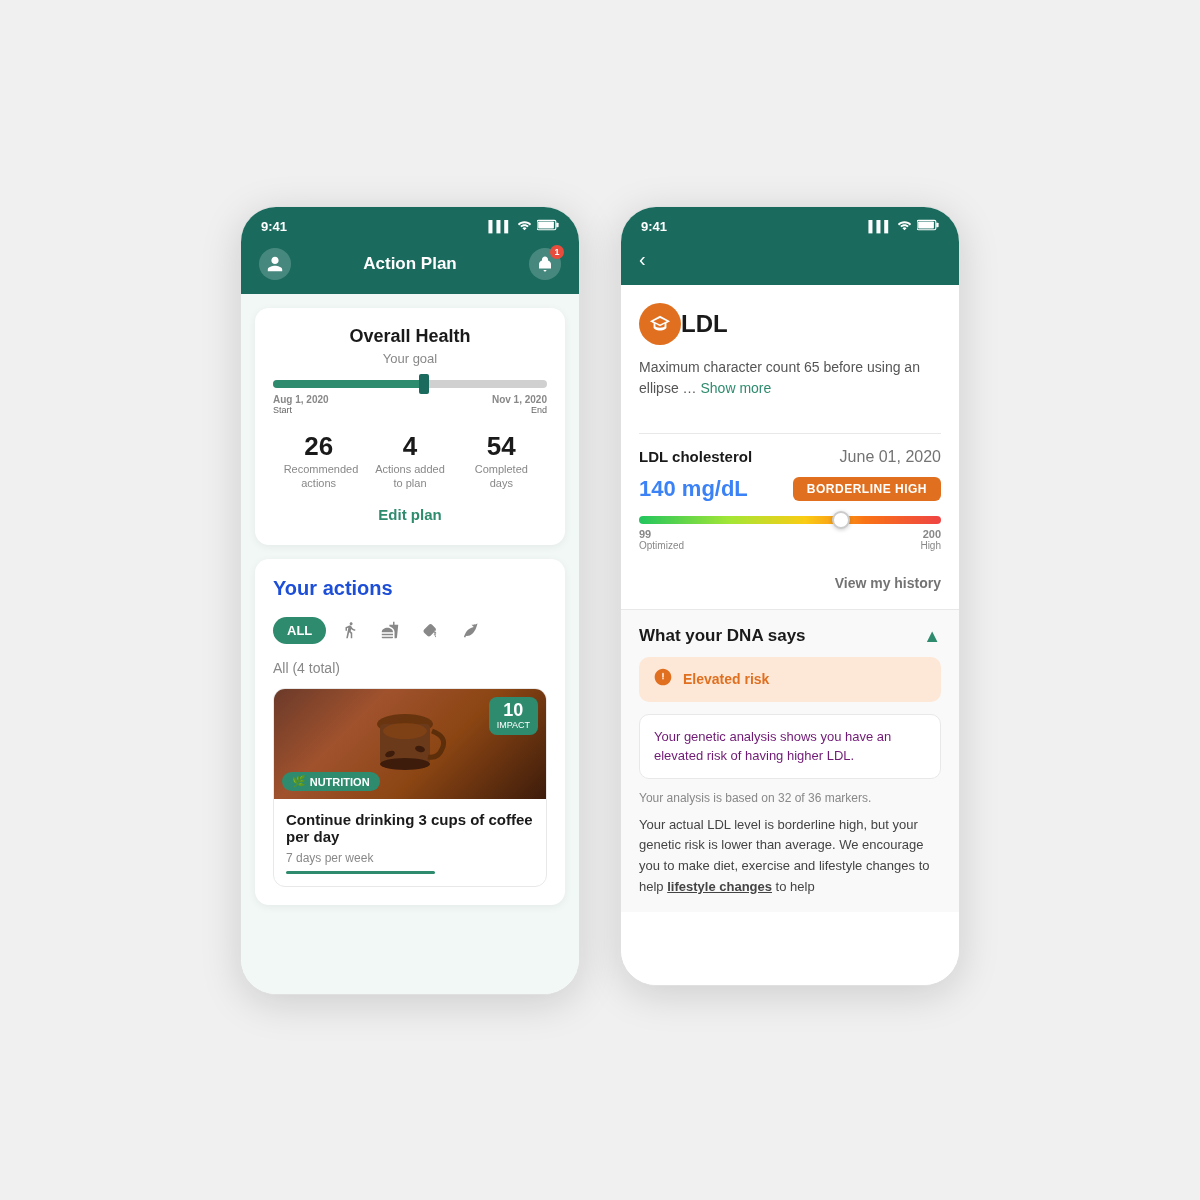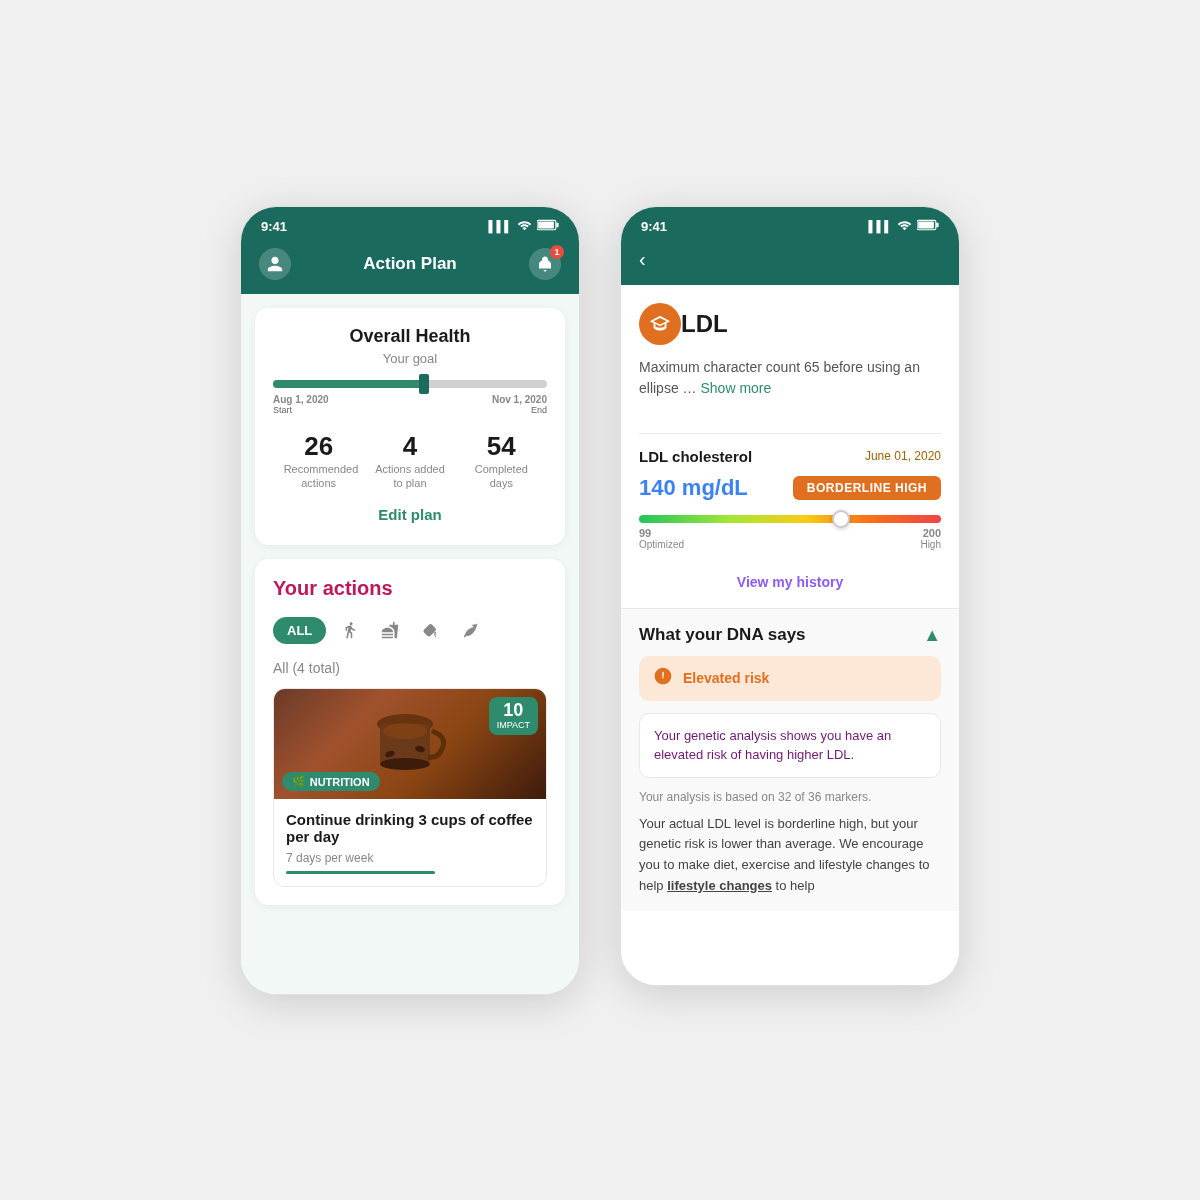--- a/index.html
+++ b/index.html
@@ -184,21 +184,21 @@
     .actions-section {
       background: white;
       margin: 0 14px 14px;
       border-radius: 14px;
       padding: 18px;
       box-shadow: 0 2px 8px rgba(0,0,0,0.06);
     }
     .actions-title {
       font-size: 20px;
       font-weight: 700;
-      color: #be185d;
+      color: #1d4ed8;
       margin-bottom: 14px;
     }
     .filter-tabs {
       display: flex;
       gap: 8px;
       margin-bottom: 14px;
       align-items: center;
     }
     .filter-tab {
       padding: 6px 14px;
@@ -370,22 +370,22 @@
       justify-content: space-between;
       align-items: center;
       margin-bottom: 10px;
     }
     .cholesterol-label {
       font-size: 15px;
       font-weight: 600;
       color: #1a1a1a;
     }
     .cholesterol-date {
-      font-size: 12px;
-      color: #a16207;
+      font-size: 16px;
+      color: #737373;
     }
     .cholesterol-value-row {
       display: flex;
       justify-content: space-between;
       align-items: center;
       margin-bottom: 14px;
     }
     .cholesterol-value {
       font-size: 22px;
       font-weight: 600;
@@ -429,22 +429,22 @@
     }
     .slider-label {
       font-size: 11px;
       color: #888;
     }
     .slider-label span {
       display: block;
       font-size: 10px;
     }
     .view-history-btn {
-      text-align: center;
-      color: #8b5cf6;
+      text-align: right;
+      color: #737373;
       font-size: 14px;
       font-weight: 600;
       padding: 8px 0 4px;
       cursor: pointer;
       margin-top: 16px;
     }
     .dna-section {
       background: #f9f9f9;
       border-top: 1px solid #e8e8e8;
     }

